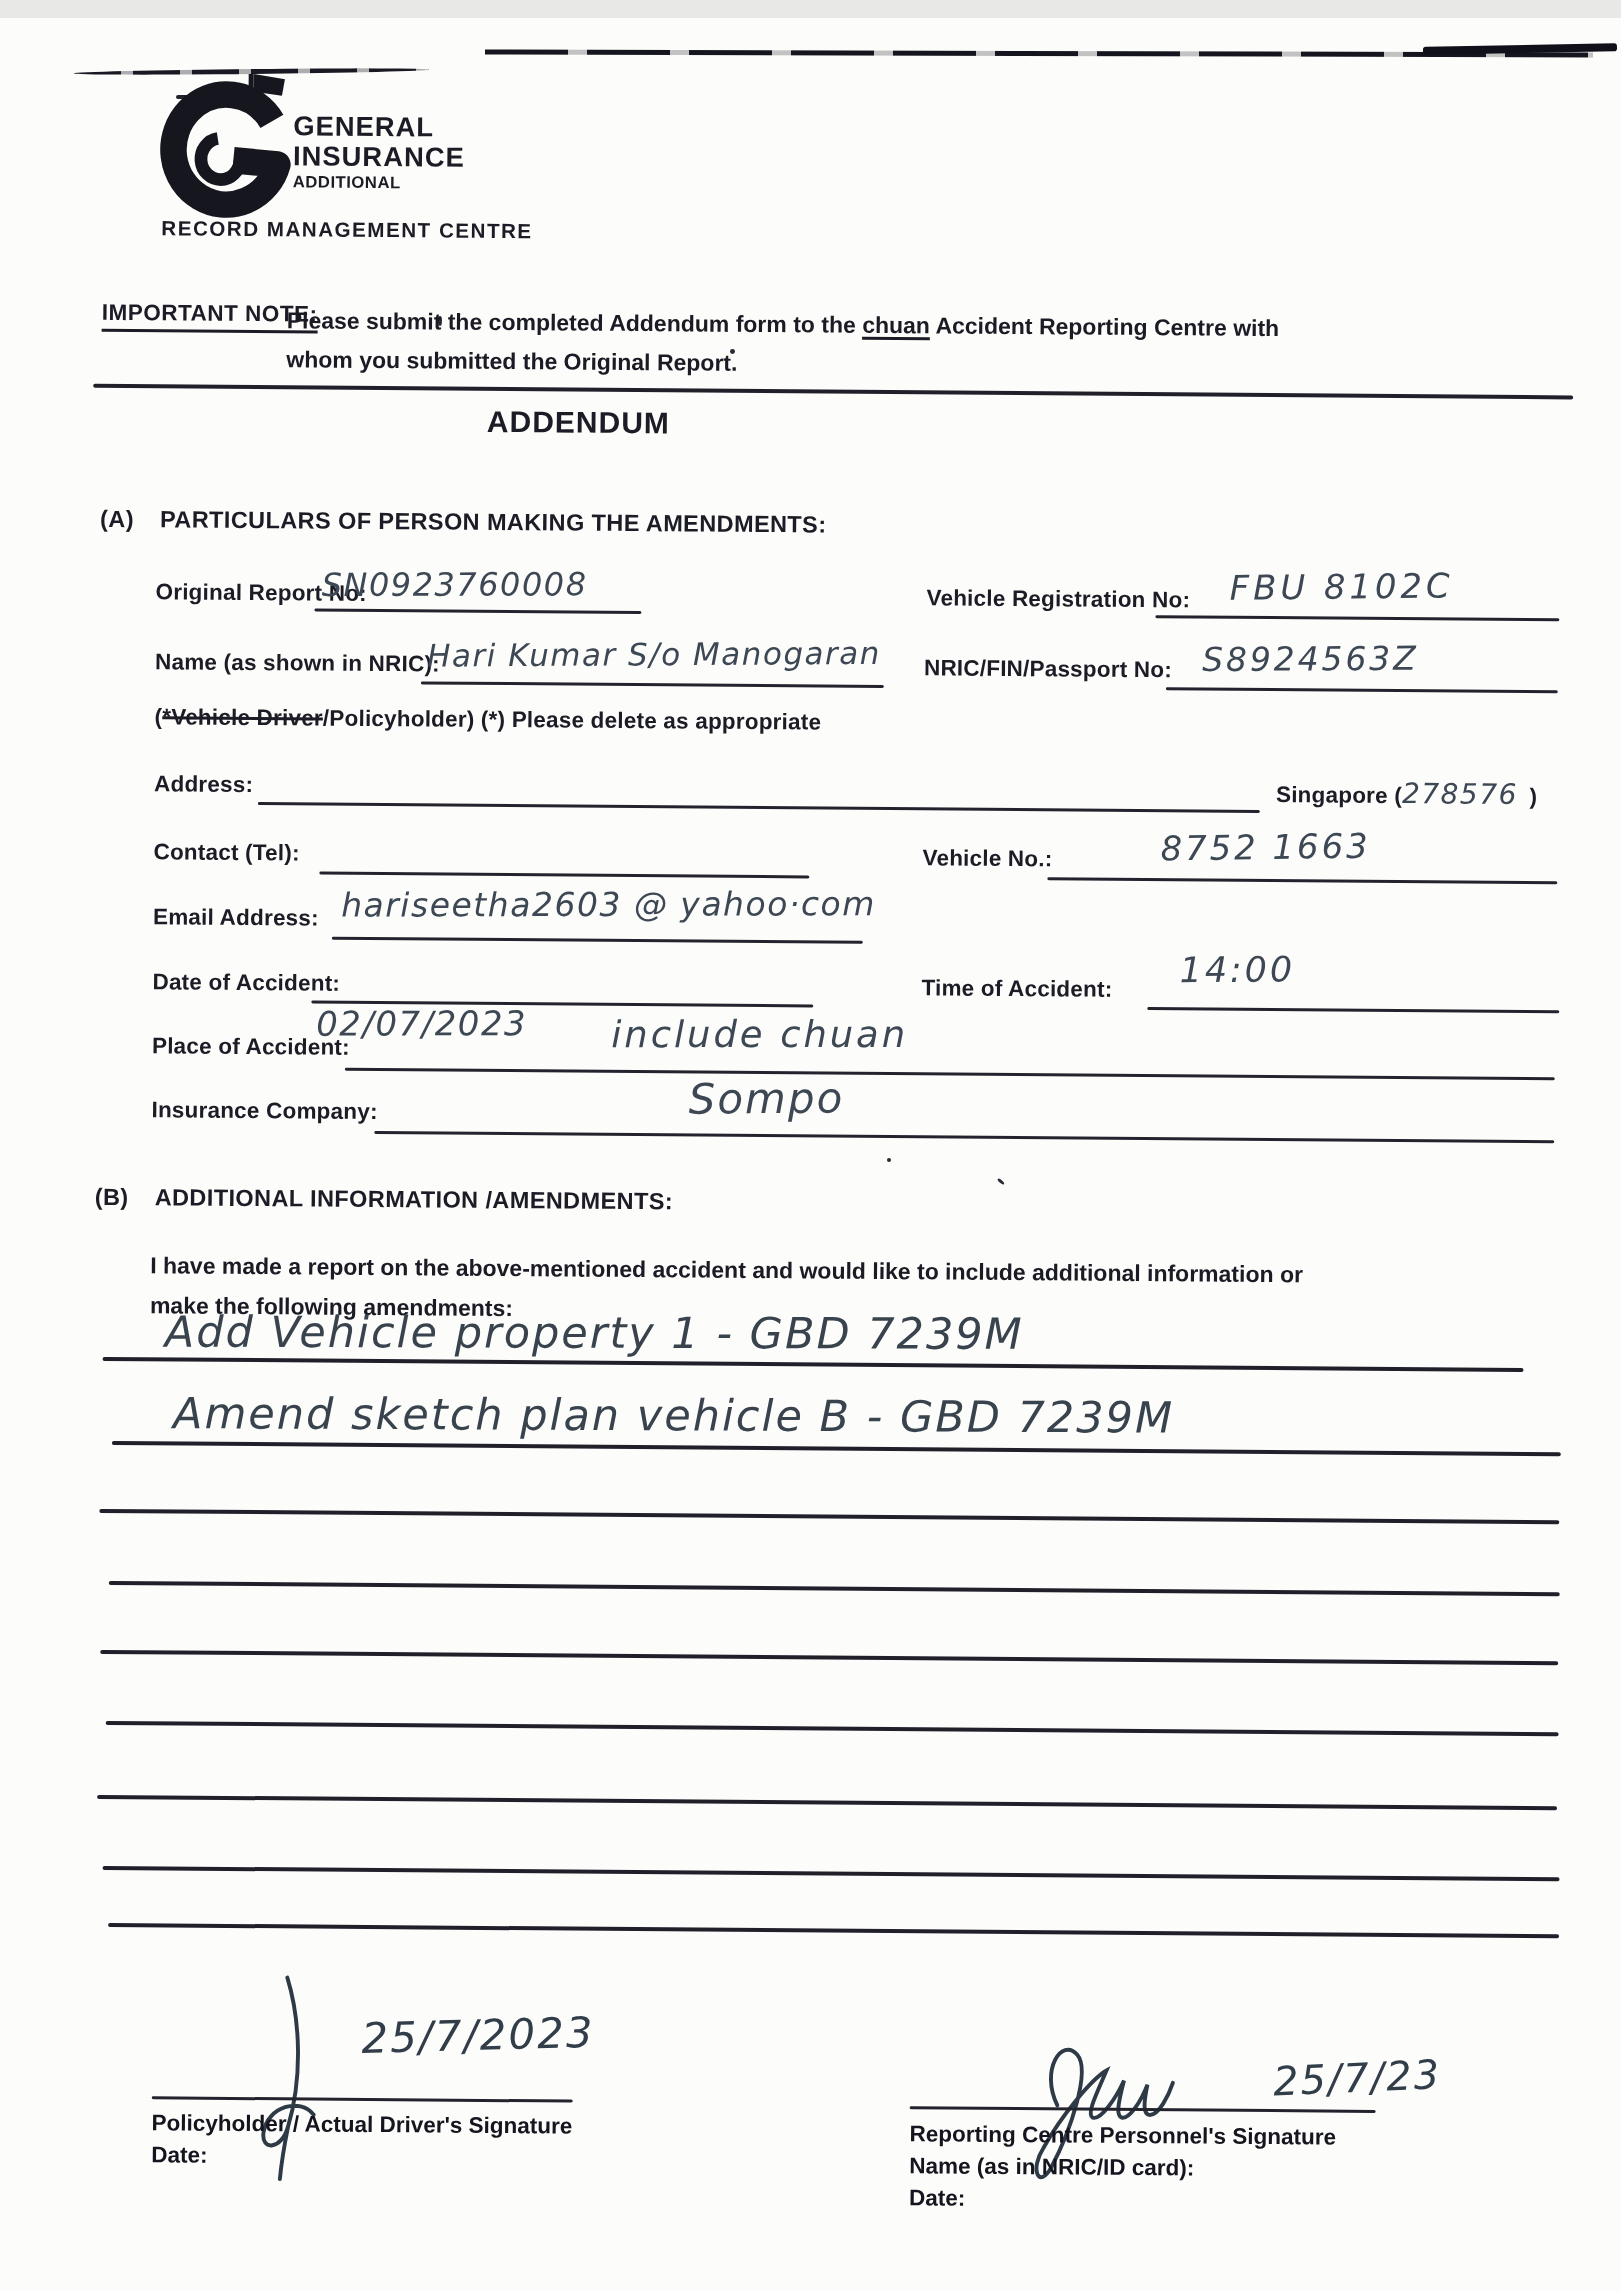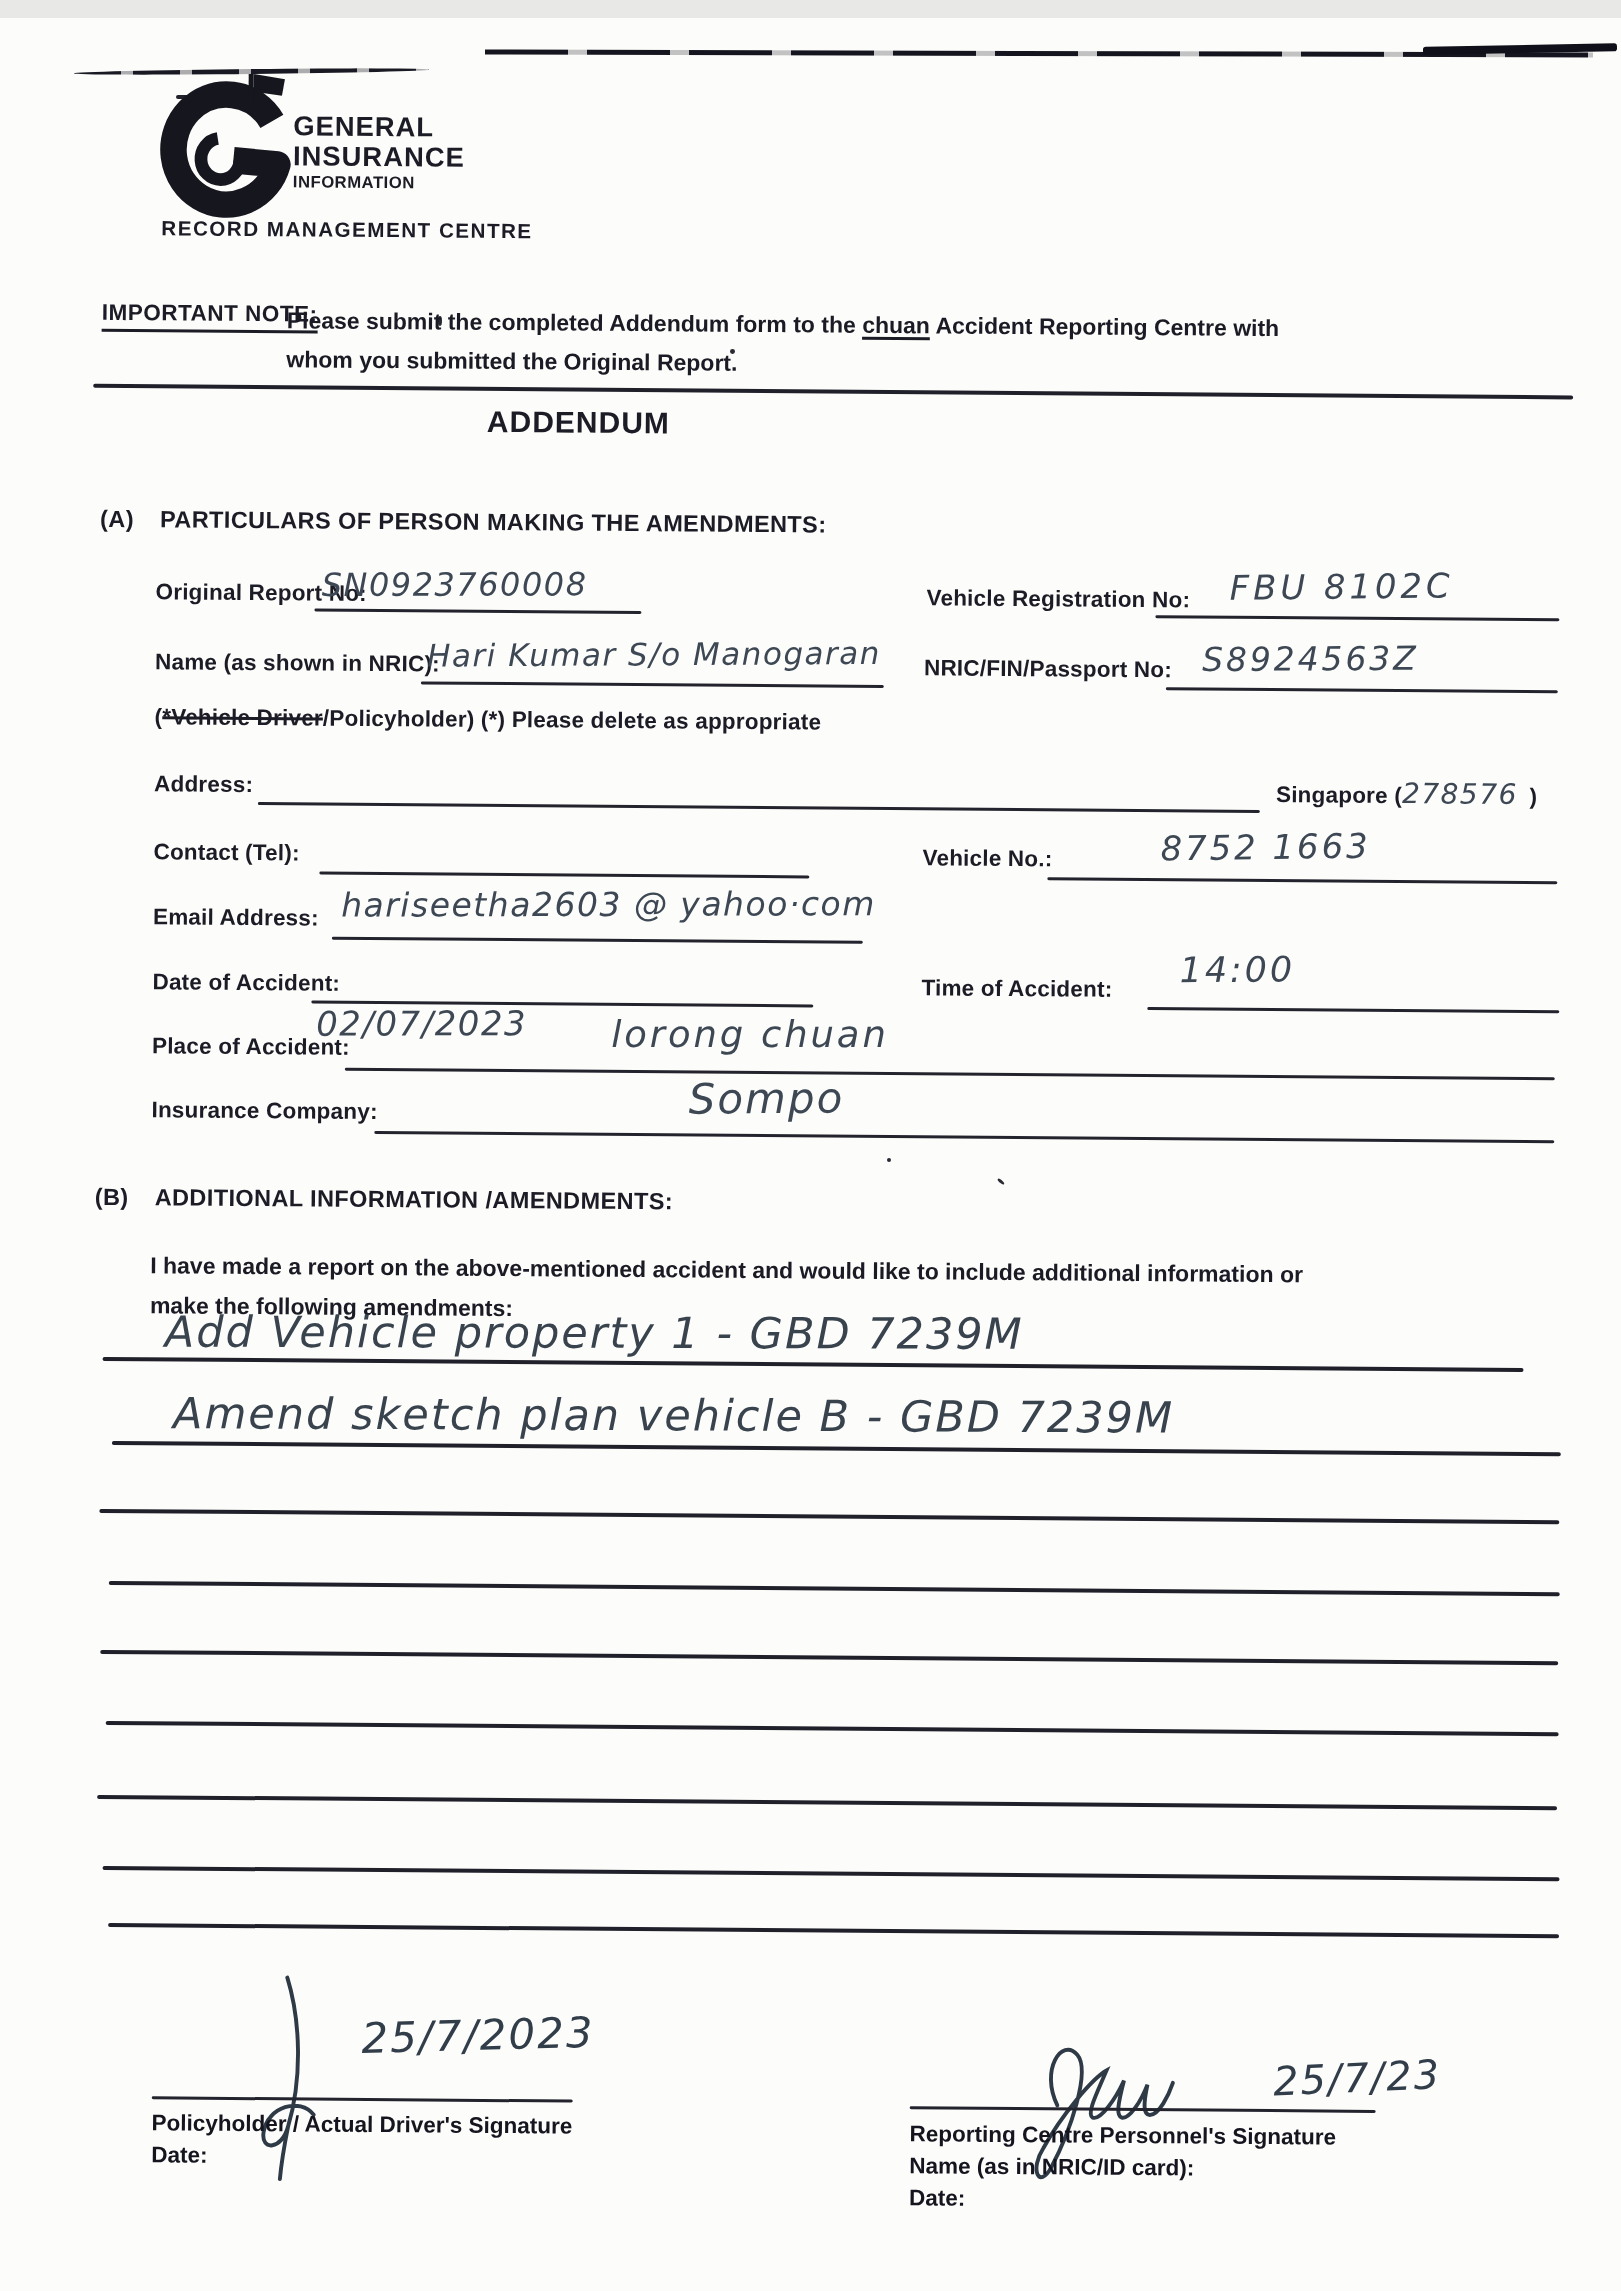--- a/index.html
+++ b/index.html
@@ -55,21 +55,21 @@
       <svg width="157" height="162" viewBox="0 0 160 165">
         <path d="M127,52 A54,56 0 1 0 133,96 L88,92" fill="none" stroke="#16161f" stroke-width="27" stroke-linejoin="round"></path>
         <path d="M72,70 A20,21 0 1 0 95,92" fill="none" stroke="#16161f" stroke-width="13"></path>
         <rect x="103" y="4" width="5" height="30" fill="#16161f"></rect>
         <path d="M108,4 L140,9 L137,26 L108,22 Z" fill="#16161f"></path>
       </svg>
     </div>
     <div class="abs" style="left:291px;top:92px;">
       <div class="brand-line">GENERAL</div>
       <div class="brand-line">INSURANCE</div>
-      <div class="brand-line3">INFORMATION</div>
+      <div class="brand-line3">ADDITIONAL</div>
     </div>
     <div class="abs brand-sub" style="left:160px;top:198px;">RECORD MANAGEMENT CENTRE</div>
 
     <div class="abs note-label" style="left:101px;top:282px;">IMPORTANT NOTE:</div>
     <div class="abs note-text" style="left:286px;top:282px;width:1304px;">
       <span>Please submit the completed Addendum form to the </span><span class="em-underline">chuan</span><span> Accident Reporting Centre with</span><br>
       <span>whom you submitted the Original Report.</span>
     </div>
 
     <div class="rule" style="left:93px;top:366px;width:1480px;height:3.9px;"></div>
@@ -118,21 +118,21 @@
     <div class="fieldline" style="left:336px;top:917px;width:531px;"></div>
 
     <div class="abs lbl" style="left:157px;top:951px;">Date of Accident:</div>
     <div class="hw" style="left:321px;top:983px;font-size:34px;transform:rotate(-0.6deg);">02/07/2023</div>
     <div class="fieldline" style="left:316px;top:981px;width:502px;"></div>
     <div class="abs lbl" style="left:926px;top:951px;">Time of Accident:</div>
     <div class="hw" style="left:1184px;top:923px;font-size:35px;letter-spacing:2.9px;transform:rotate(-1deg);">14:00</div>
     <div class="fieldline" style="left:1152px;top:981px;width:412px;"></div>
 
     <div class="abs lbl" style="left:157px;top:1015px;">Place of Accident:</div>
-    <div class="hw" style="left:616px;top:990px;font-size:37px;letter-spacing:2.9px;transform:rotate(-0.5deg);">lorong chuan</div>
+    <div class="hw" style="left:616px;top:990px;font-size:37px;letter-spacing:2.9px;transform:rotate(-0.5deg);">include chuan</div>
     <div class="fieldline" style="left:350px;top:1048px;width:1210px;"></div>
 
     <div class="abs lbl" style="left:157px;top:1079px;">Insurance Company:</div>
     <div class="hw" style="left:694px;top:1051px;font-size:42px;letter-spacing:2px;transform:rotate(-1deg);">Sompo</div>
     <div class="fieldline" style="left:380px;top:1111px;width:1180px;"></div>
 
     <div class="abs" style="left:101px;top:1166px;">
       <span class="heading">(B)</span>
       <span class="heading" style="margin-left:21.6px;">ADDITIONAL INFORMATION /AMENDMENTS:</span>
     </div>

